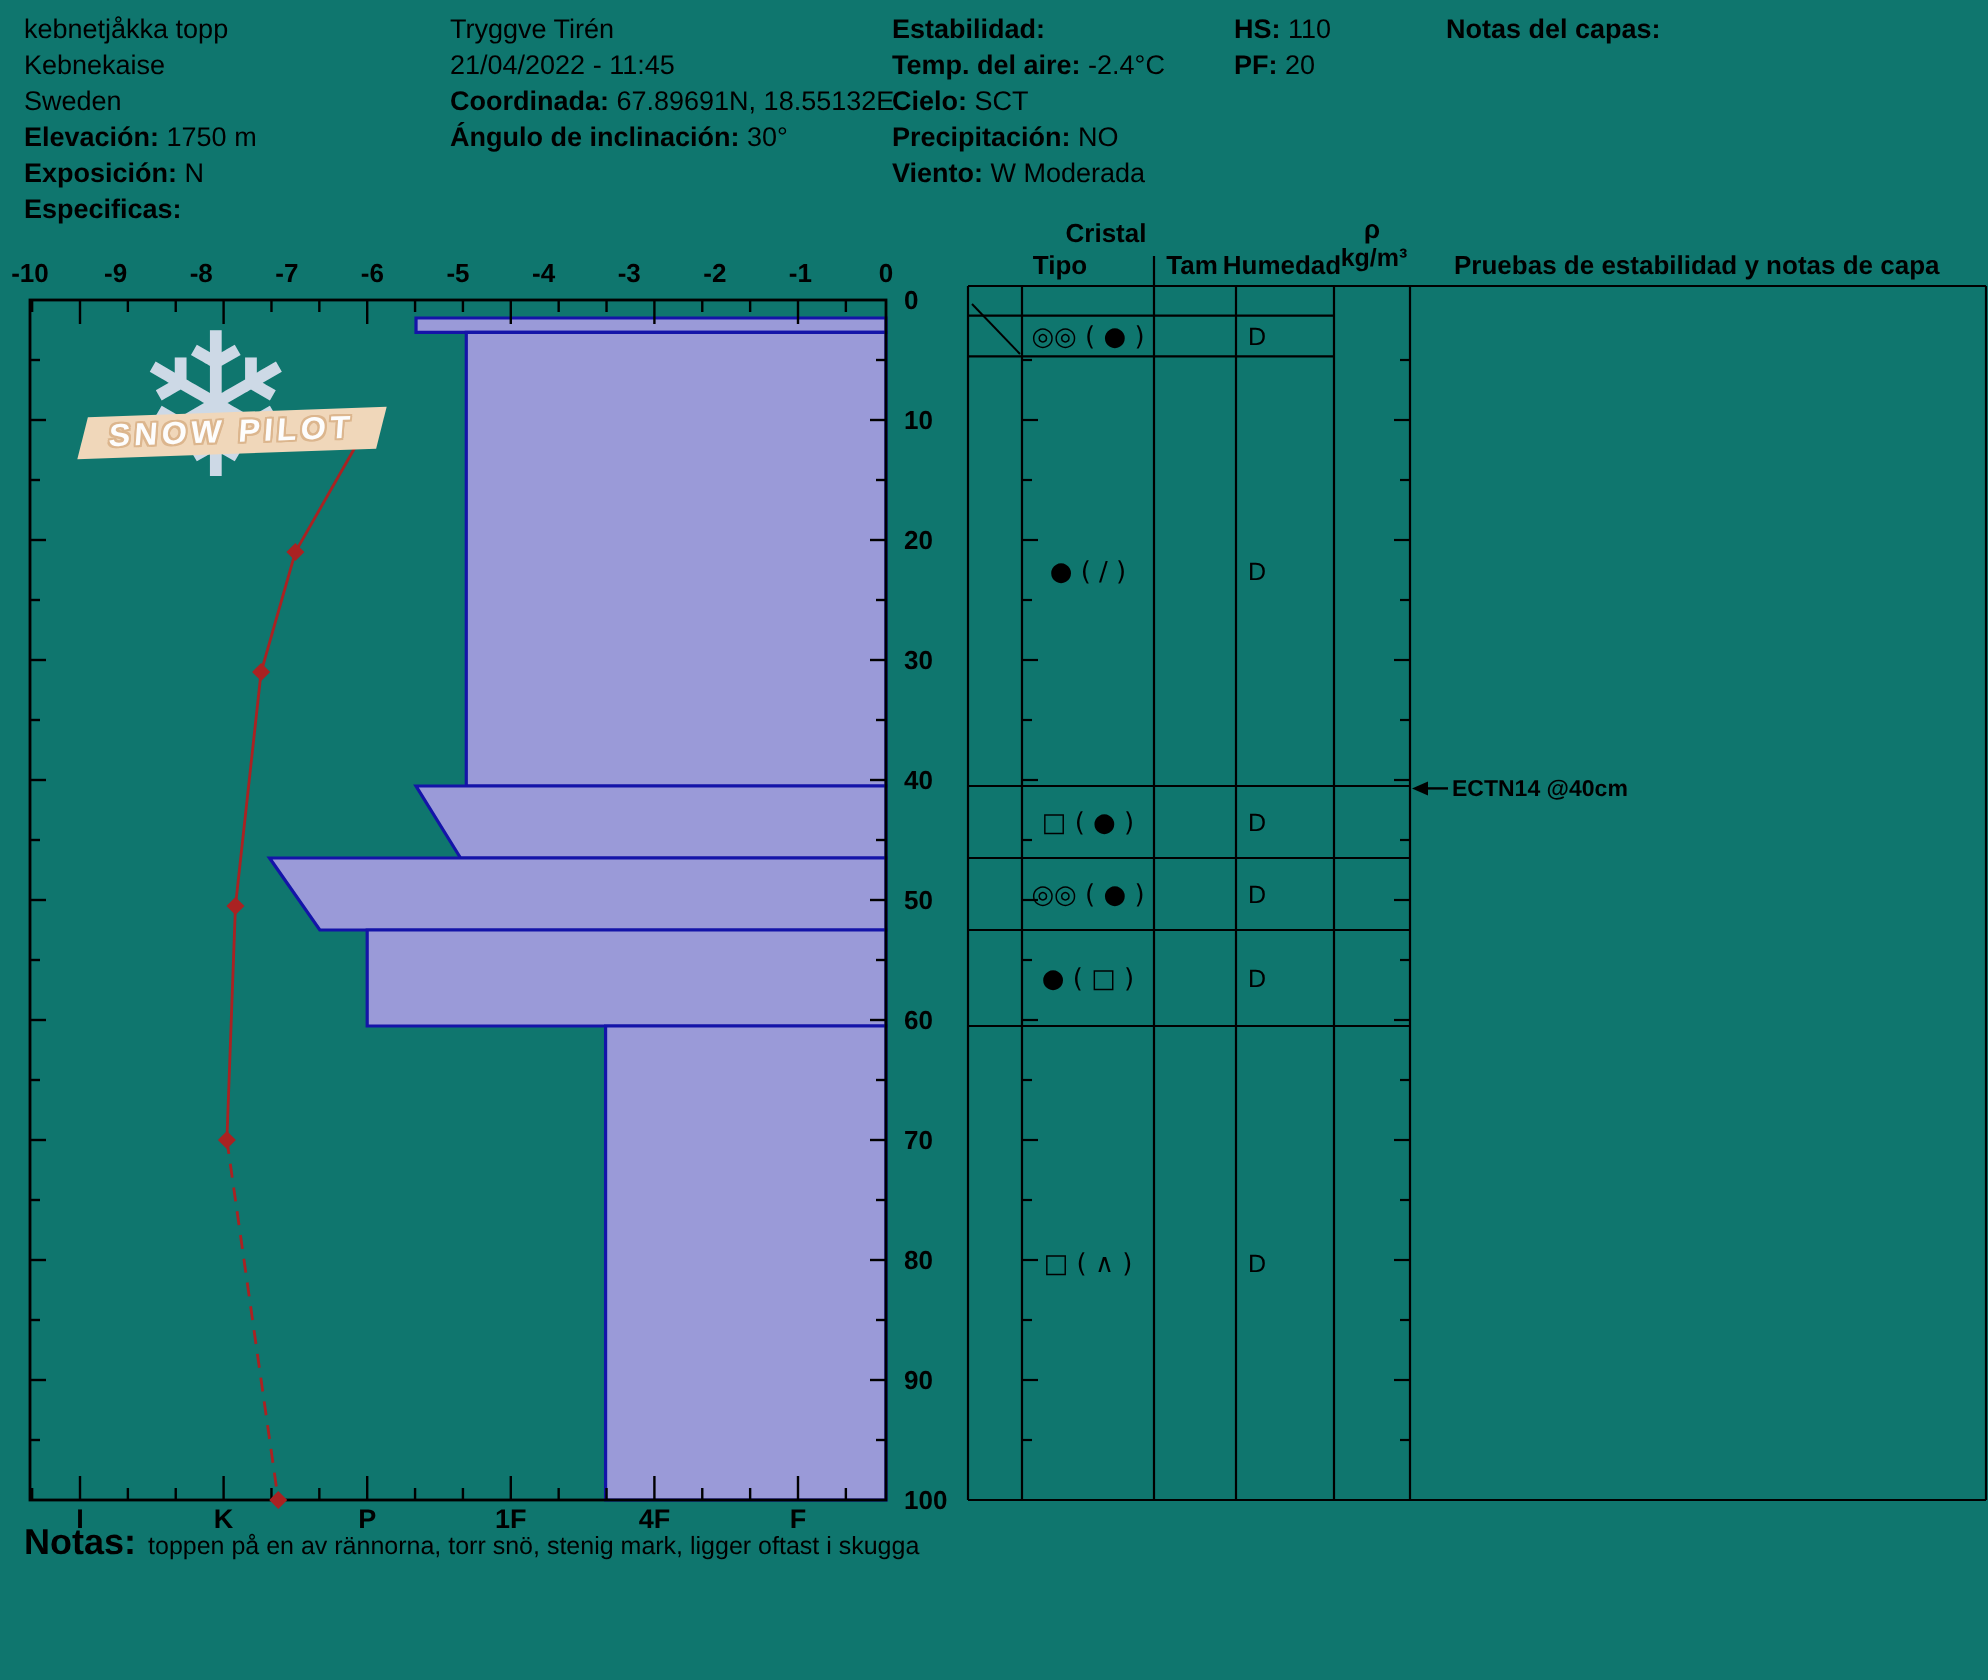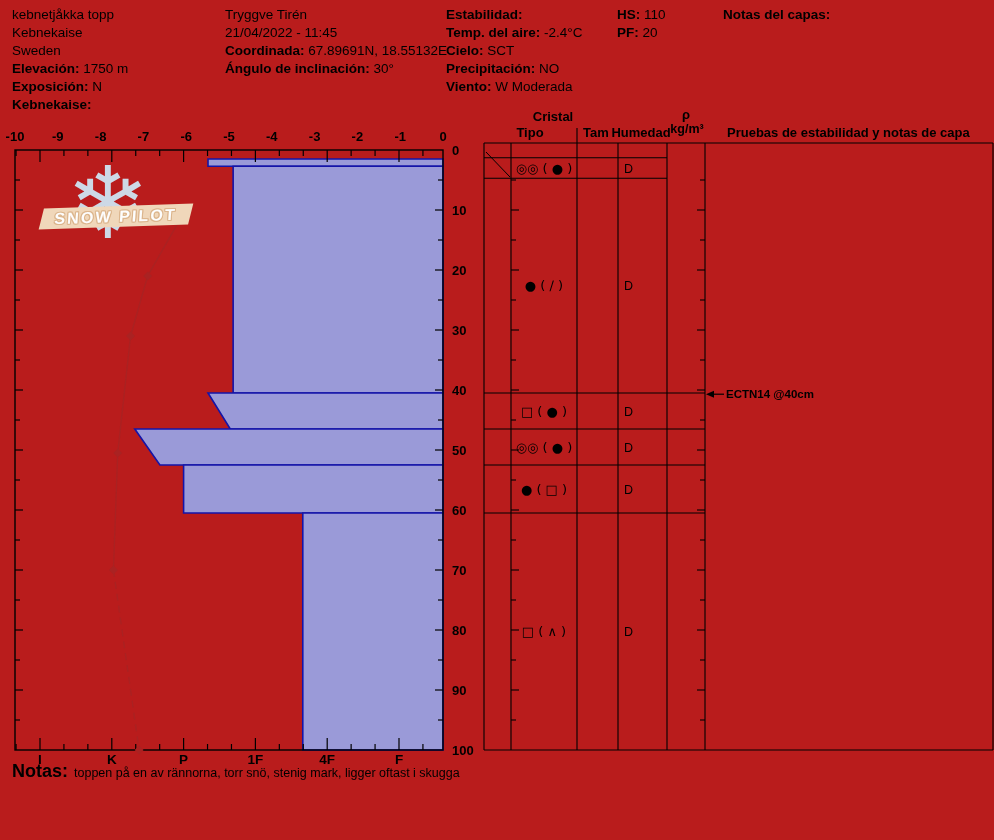--- a/index.html
+++ b/index.html
@@ -1,16 +1,16 @@
 <!DOCTYPE html>
 <html><head>
 <meta charset="utf-8">
 <style>
   html,body{margin:0;padding:0;background:#fff;}
-  .stage{position:relative;width:994px;height:840px;background:#b91c1c;
+  .stage{position:relative;width:994px;height:840px;background:#0f766e;
          font-family:"Liberation Sans",sans-serif;color:#000;overflow:hidden;}
   .hdrcol{position:absolute;top:6px;font-size:13.5px;line-height:18px;white-space:nowrap;}
   .hdrcol b{font-weight:bold;}
   #chart-svg{position:absolute;left:0;top:0;}
   .logo{position:absolute;left:48px;top:162px;width:150px;height:115px;pointer-events:none;}
   .flake{position:absolute;left:18px;top:-8px;font-family:"DejaVu Sans",sans-serif;
          font-size:100px;line-height:100px;color:#cdd9e6;}
   .banner{position:absolute;left:-6px;top:44px;width:148px;height:21px;background:#f0d7ba;
           transform:skewX(-16deg) rotate(-2deg);display:flex;align-items:center;justify-content:center;}
   .banner span{font-weight:bold;font-size:16px;letter-spacing:2px;color:#fdfdfd;transform:skewX(10deg);
@@ -23,21 +23,21 @@
 <body>
 
 <div class="stage">
   <div id="header">
       <div class="hdrcol" style="left: 12px;">
         <div><span>kebnetjåkka topp</span></div>
         <div><span>Kebnekaise</span></div>
         <div><span>Sweden</span></div>
         <div><b>Elevación:</b><span> 1750 m</span></div>
         <div><b>Exposición:</b><span> N</span></div>
-        <div><b>Kebnekaise:</b></div>
+        <div><b>Especificas:</b></div>
       </div>
       <div class="hdrcol" style="left: 193px; margin-left: 32px;">
         <div><span>Tryggve  Tirén</span></div>
         <div><span>21/04/2022 - 11:45</span></div>
         <div><b>Coordinada:</b><span> 67.89691N, 18.55132E</span></div>
         <div><b>Ángulo de inclinación:</b><span> 30°</span></div>
       </div>
       <div class="hdrcol" style="left: 446px;">
         <div><b>Estabilidad:</b></div>
         <div><b>Temp. del aire:</b><span> -2.4°C</span></div>

